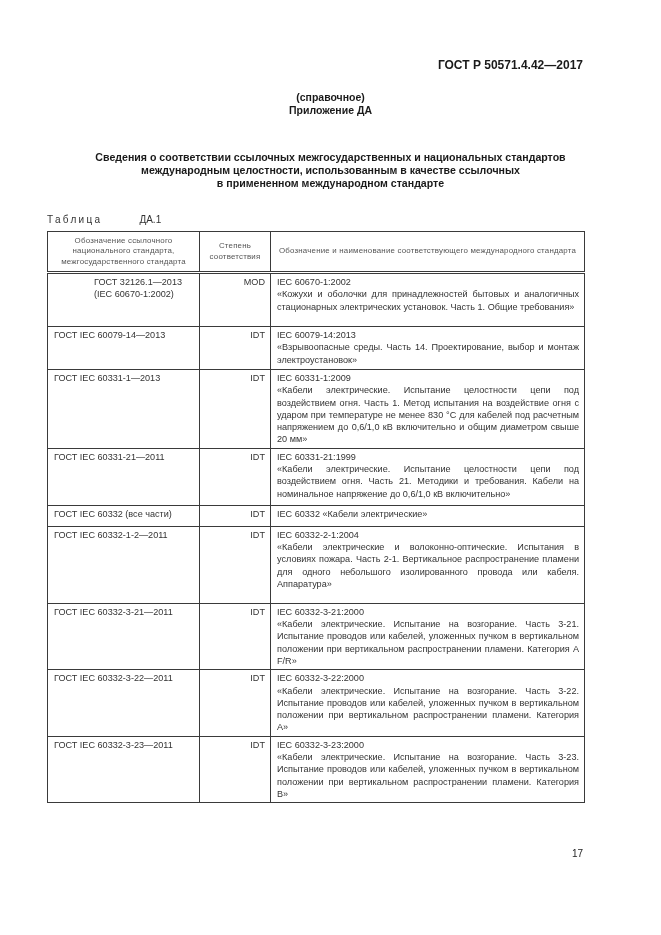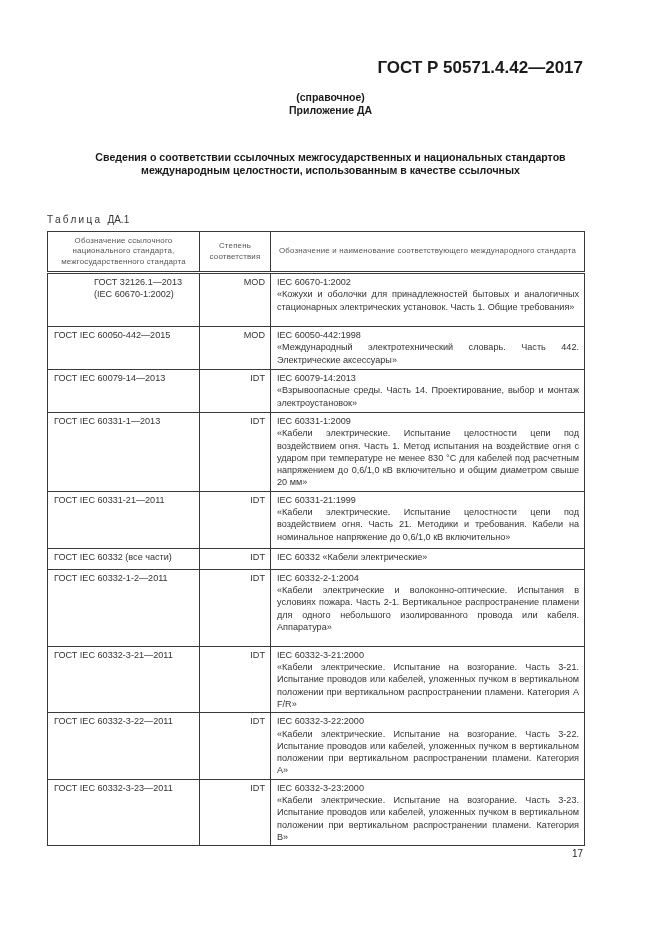--- a/index.html
+++ b/index.html
@@ -1,22 +1,22 @@
 <!DOCTYPE html>
 <html><head>
 <meta charset="utf-8">
 <style>
   html, body { margin: 0; padding: 0; background: #ffffff; }
   body { width: 661px; height: 935px; position: relative; overflow: hidden;
          font-family: "Liberation Sans", "DejaVu Sans", sans-serif; color: #222; }
-  .doc-code { position: absolute; right: 78px; top: 58px; font-size: 17px; font-weight: bold; color: #1a1a1a; }
+  .doc-code { position: absolute; right: 78px; top: 58px; font-size: 12px; font-weight: bold; color: #1a1a1a; }
   .annex { position: absolute; left: 0; width: 661px; top: 91px; text-align: center; font-size: 10.5px; font-weight: bold; line-height: 13px; color: #1a1a1a; }
   .title { position: absolute; left: 0; width: 661px; top: 151px; text-align: center; font-size: 10.6px; font-weight: bold; line-height: 13px; color: #1a1a1a; }
   .table-caption { position: absolute; left: 47px; top: 214px; font-size: 10px; color: #333; letter-spacing: 2.3px; }
-  .table-caption .num { letter-spacing: 0; }
+  .table-caption .num { letter-spacing: 0; margin-left: 32px; }
   table.std { position: absolute; left: 47px; top: 231px; width: 537px; border-collapse: collapse; table-layout: fixed; font-size: 9.1px; line-height: 12.3px; color: #333; }
   table.std td, table.std th { border: 1px solid #3a3a3a; vertical-align: top; padding: 2px 5px 2px 6px; }
   table.std th { font-weight: normal; font-size: 7.9px; line-height: 10.6px; color: #555; text-align: center; vertical-align: middle; padding: 3px 4px; height: 33px; letter-spacing: 0.2px; }
   table.std thead tr th { border-bottom: 3px double #3a3a3a; }
   col.c1 { width: 152px; }
   col.c2 { width: 71px; }
   col.c3 { width: 314px; }
   td.deg { text-align: right; }
   td.desc { text-align: justify; }
   .ref-code { display: block; }
@@ -29,20 +29,21 @@
 <div class="doc-code">ГОСТ Р 50571.4.42—2017</div>
 
 <div class="annex">
   <div>(справочное)</div>
   <div>Приложение ДА</div>
 </div>
 
 <div class="title">
   <div>Сведения о соответствии ссылочных межгосударственных и национальных стандартов</div>
   <div>международным целостности, использованным в качестве ссылочных</div>
+  <div>в примененном международном стандарте</div>
 </div>
 
 <div class="table-caption">
   <span>Таблица</span>
   <span class="num">ДА.1</span>
 </div>
 
 <table class="std">
   <colgroup>
       <col class="c1">
@@ -58,28 +59,20 @@
   </thead>
   <tbody>
     <tr style="height:54px">
       <td>
         <span class="name-line">ГОСТ 32126.1—2013 (IEC 60670-1:2002)</span>
       </td>
       <td class="deg">MOD</td>
       <td class="desc">
         <span class="ref-code">IEC 60670-1:2002</span>
         <span>«Кожухи и оболочки для принадлежностей бытовых и аналогичных стационарных электрических установок. Часть 1. Общие требования»</span>
-      </td>
-    </tr>
-    <tr style="height:43px">
-      <td>ГОСТ IEC 60050-442—2015</td>
-      <td class="deg">MOD</td>
-      <td class="desc">
-        <span class="ref-code">IEC 60050-442:1998</span>
-        <span>«Международный электротехнический словарь. Часть 442. Электрические аксессуары»</span>
       </td>
     </tr>
     <tr style="height:43px">
       <td>ГОСТ IEC 60079-14—2013</td>
       <td class="deg">IDT</td>
       <td class="desc">
         <span class="ref-code">IEC 60079-14:2013</span>
         <span>«Взрывоопасные среды. Часть 14. Проектирование, выбор и монтаж электроустановок»</span>
       </td>
     </tr>

